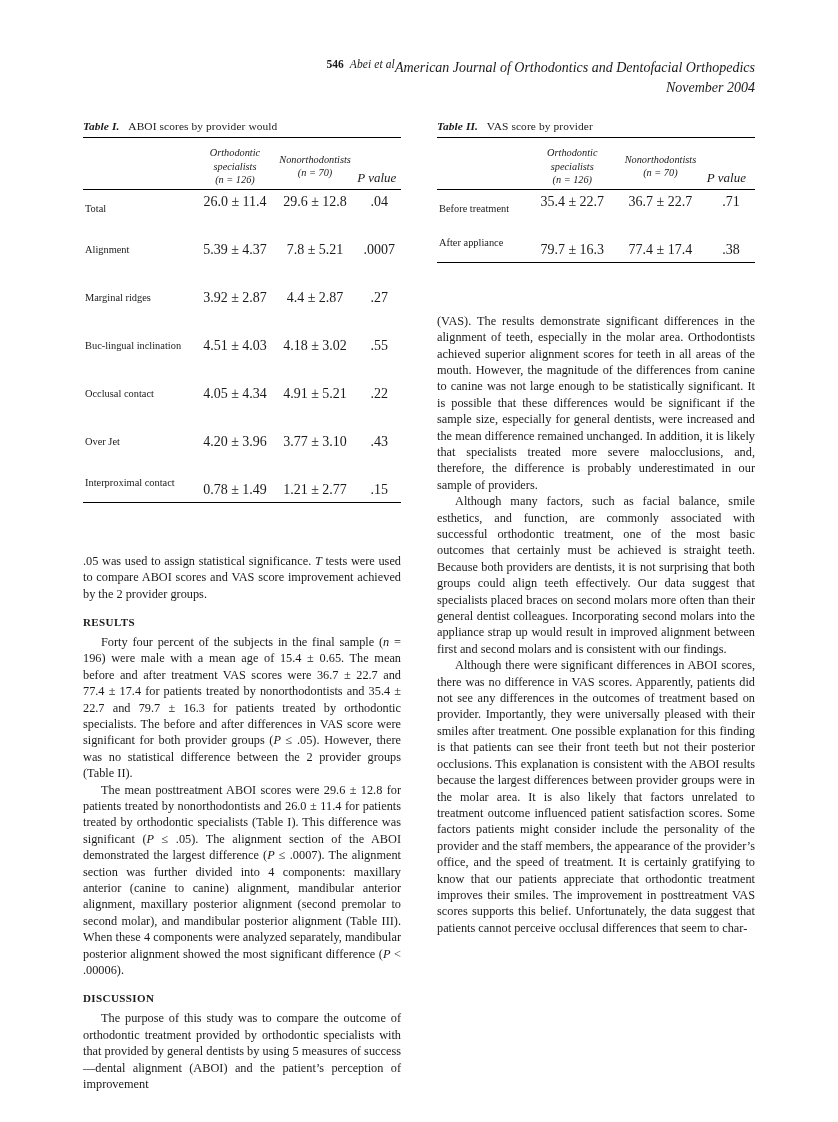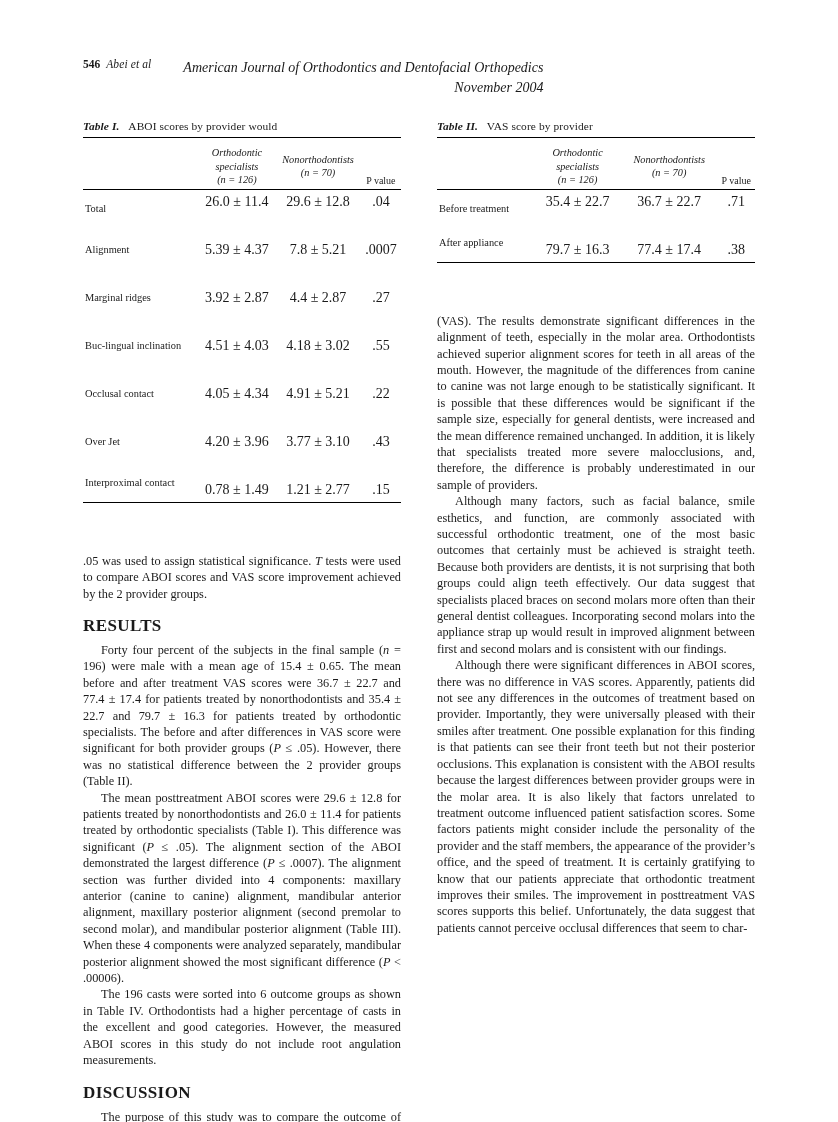--- a/index.html
+++ b/index.html
@@ -22,23 +22,22 @@
     height: 1122px;
     background: #fff;
   }
   
   .runhead {
     position: absolute;
     left: 83px;
     top: 58px;
     width: 672px;
     display: flex;
-    justify-content: flex-start;
+    justify-content: flex-end;
     align-items: flex-start;
-    gap: 32px;
   }
   .runhead-left {
     font-size: 11.5px;
     font-style: italic;
     letter-spacing: .1px;
   }
   .runhead-left .pageno {
     font-style: normal;
     font-weight: bold;
     margin-right: 6px;
@@ -79,24 +78,24 @@
   .rule-thin td { border-top: .9px solid #000; margin-left: 16px; }
   .rule-bottom td { border-bottom: 1.4px solid #000; }
   .hdr-cell {
     font-style: italic;
     text-align: center;
     line-height: 1.32;
     padding: 3px 2px 2px 2px;
     font-size: 10.3px;
   }
   .hdr-pval {
-    text-align: center;
+    font-style: italic;
     vertical-align: bottom;
     padding-bottom: 3px;
-    font-size: 10px;
+    font-size: 13px;
   }
   .hdr-spacer { height: 5px; }
   .rowlabel {
     text-align: left;
     padding: 2.4px 4px 2.4px 2px;
     white-space: nowrap;
     font-size: 10.4px;
   }
   .cellnum {
     text-align: center;
@@ -112,21 +111,21 @@
     font-size: 12.3px;
     line-height: 1.335;
     margin: 0;
     text-indent: 18px;
     text-align: justify;
     hyphens: auto;
     -webkit-hyphens: auto;
   }
   p.body.noindent { text-indent: 0; }
   h2.section {
-    font-size: 17px;
+    font-size: 11px;
     font-weight: bold;
     letter-spacing: .4px;
     margin: 14px 0 6px 0;
   }
   .gap-after-table { height: 46px; }
   i { font-style: italic; }
 </style>
 </head>
 <body>
 
@@ -218,21 +217,20 @@
     </div>
 
     <div class="gap-after-table"></div>
 
     <p class="body noindent">.05 was used to assign statistical significance. <i>T</i> tests were used to compare ABOI scores and VAS score improvement achieved by the 2 provider groups.</p>
 
     <h2 class="section">RESULTS</h2>
 
     <p class="body">Forty four percent of the subjects in the final sample (<i>n</i> = 196) were male with a mean age of 15.4 ± 0.65. The mean before and after treatment VAS scores were 36.7 ± 22.7 and 77.4 ± 17.4 for patients treated by nonorthodontists and 35.4 ± 22.7 and 79.7 ± 16.3 for patients treated by orthodontic specialists. The before and after differences in VAS score were significant for both provider groups (<i>P</i> ≤ .05). However, there was no statistical difference between the 2 provider groups (Table II).</p>
     <p class="body">The mean posttreatment ABOI scores were 29.6 ± 12.8 for patients treated by nonorthodontists and 26.0 ± 11.4 for patients treated by orthodontic specialists (Table I). This difference was significant (<i>P</i> ≤ .05). The alignment section of the ABOI demonstrated the largest difference (<i>P</i> ≤ .0007). The alignment section was further divided into 4 components: maxillary anterior (canine to canine) alignment, mandibular anterior alignment, maxillary posterior alignment (second premolar to second molar), and mandibular posterior alignment (Table III). When these 4 components were analyzed separately, mandibular posterior alignment showed the most significant difference (<i>P</i> &lt; .00006).</p>
-    <p class="body">The 196 casts were sorted into 6 outcome groups as shown in Table IV. Orthodontists had a higher percentage of casts in the excellent and good categories. However, the measured ABOI scores in this study do not include root angulation measurements.</p>
 
     <h2 class="section">DISCUSSION</h2>
 
     <p class="body">The purpose of this study was to compare the outcome of orthodontic treatment provided by orthodontic specialists with that provided by general dentists by using 5 measures of success—dental alignment (ABOI) and the patient’s perception of improvement</p>
   </div>
 
   <div class="col col-right">
 
     <div class="table-block">
       <div class="table-caption">

